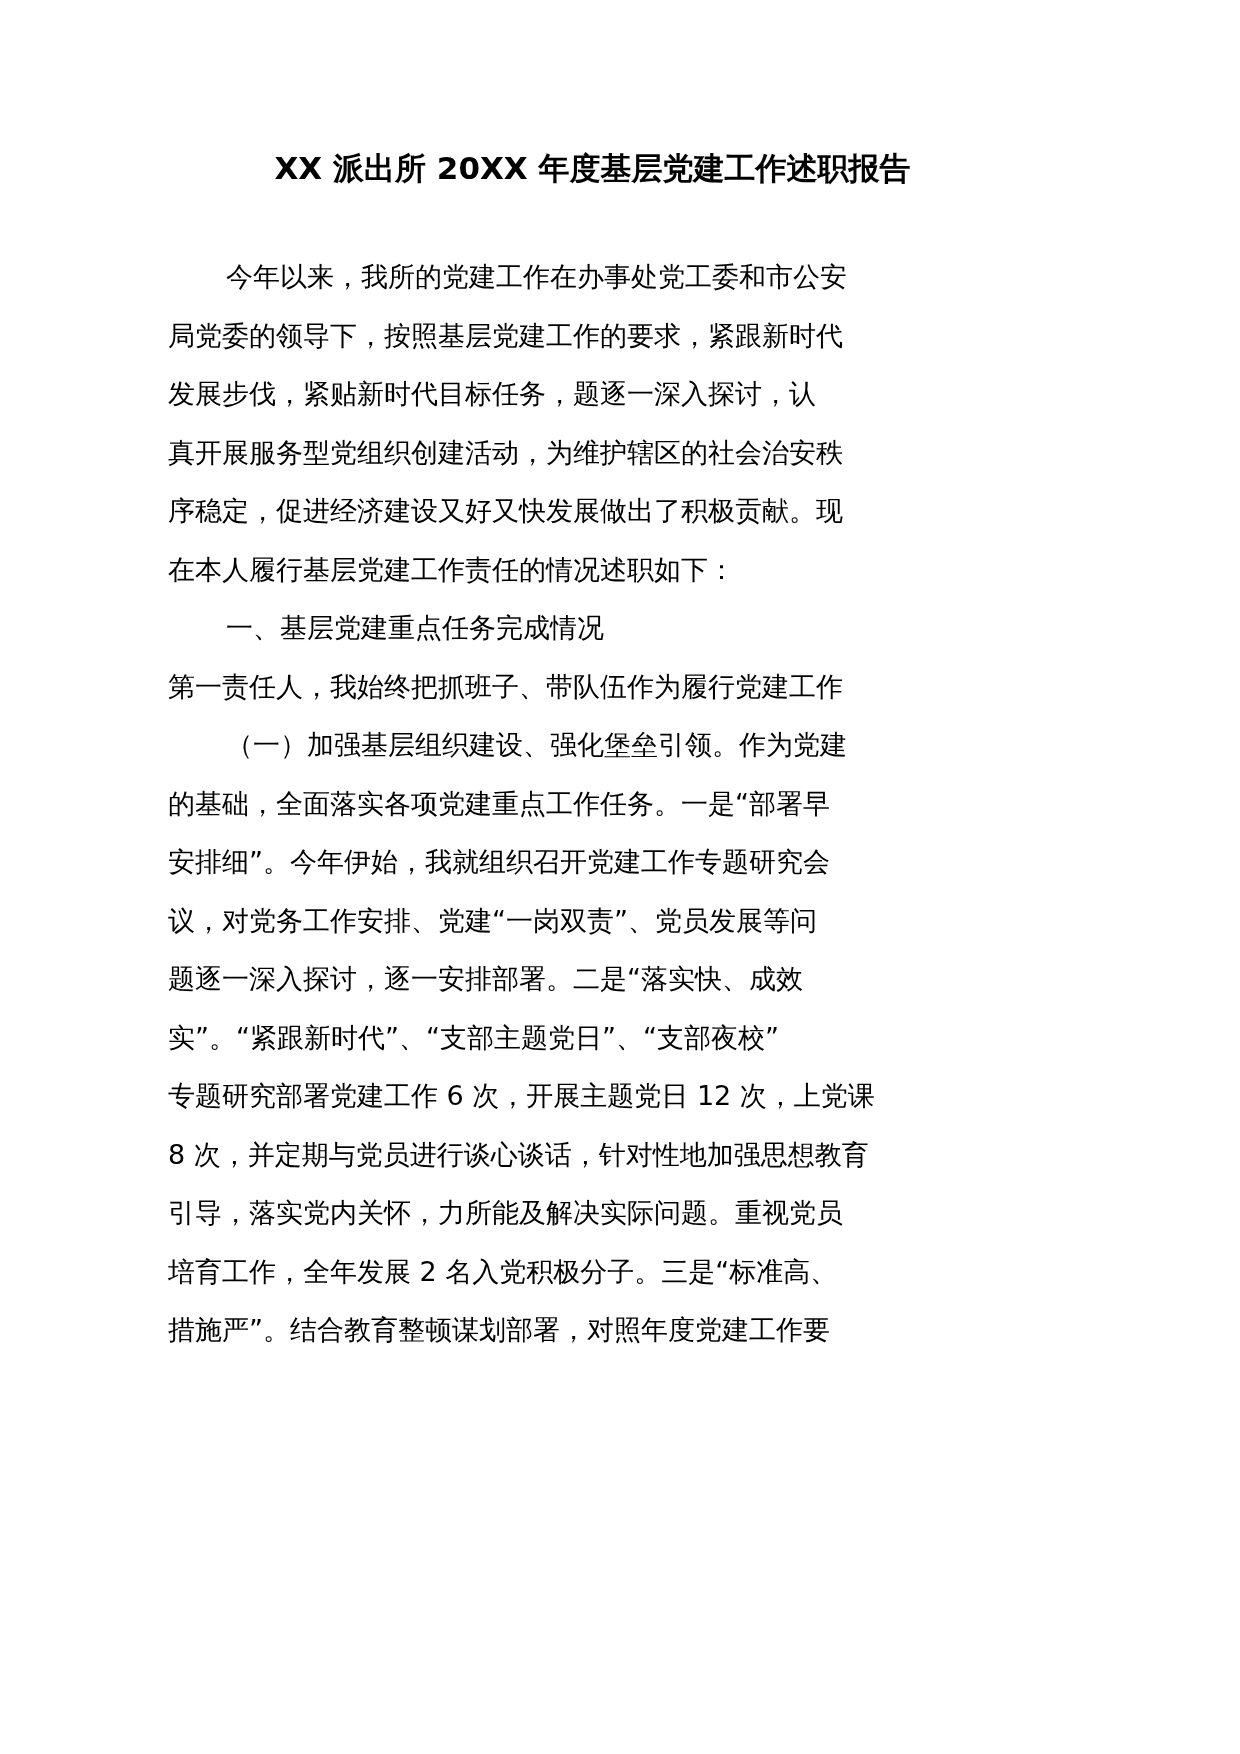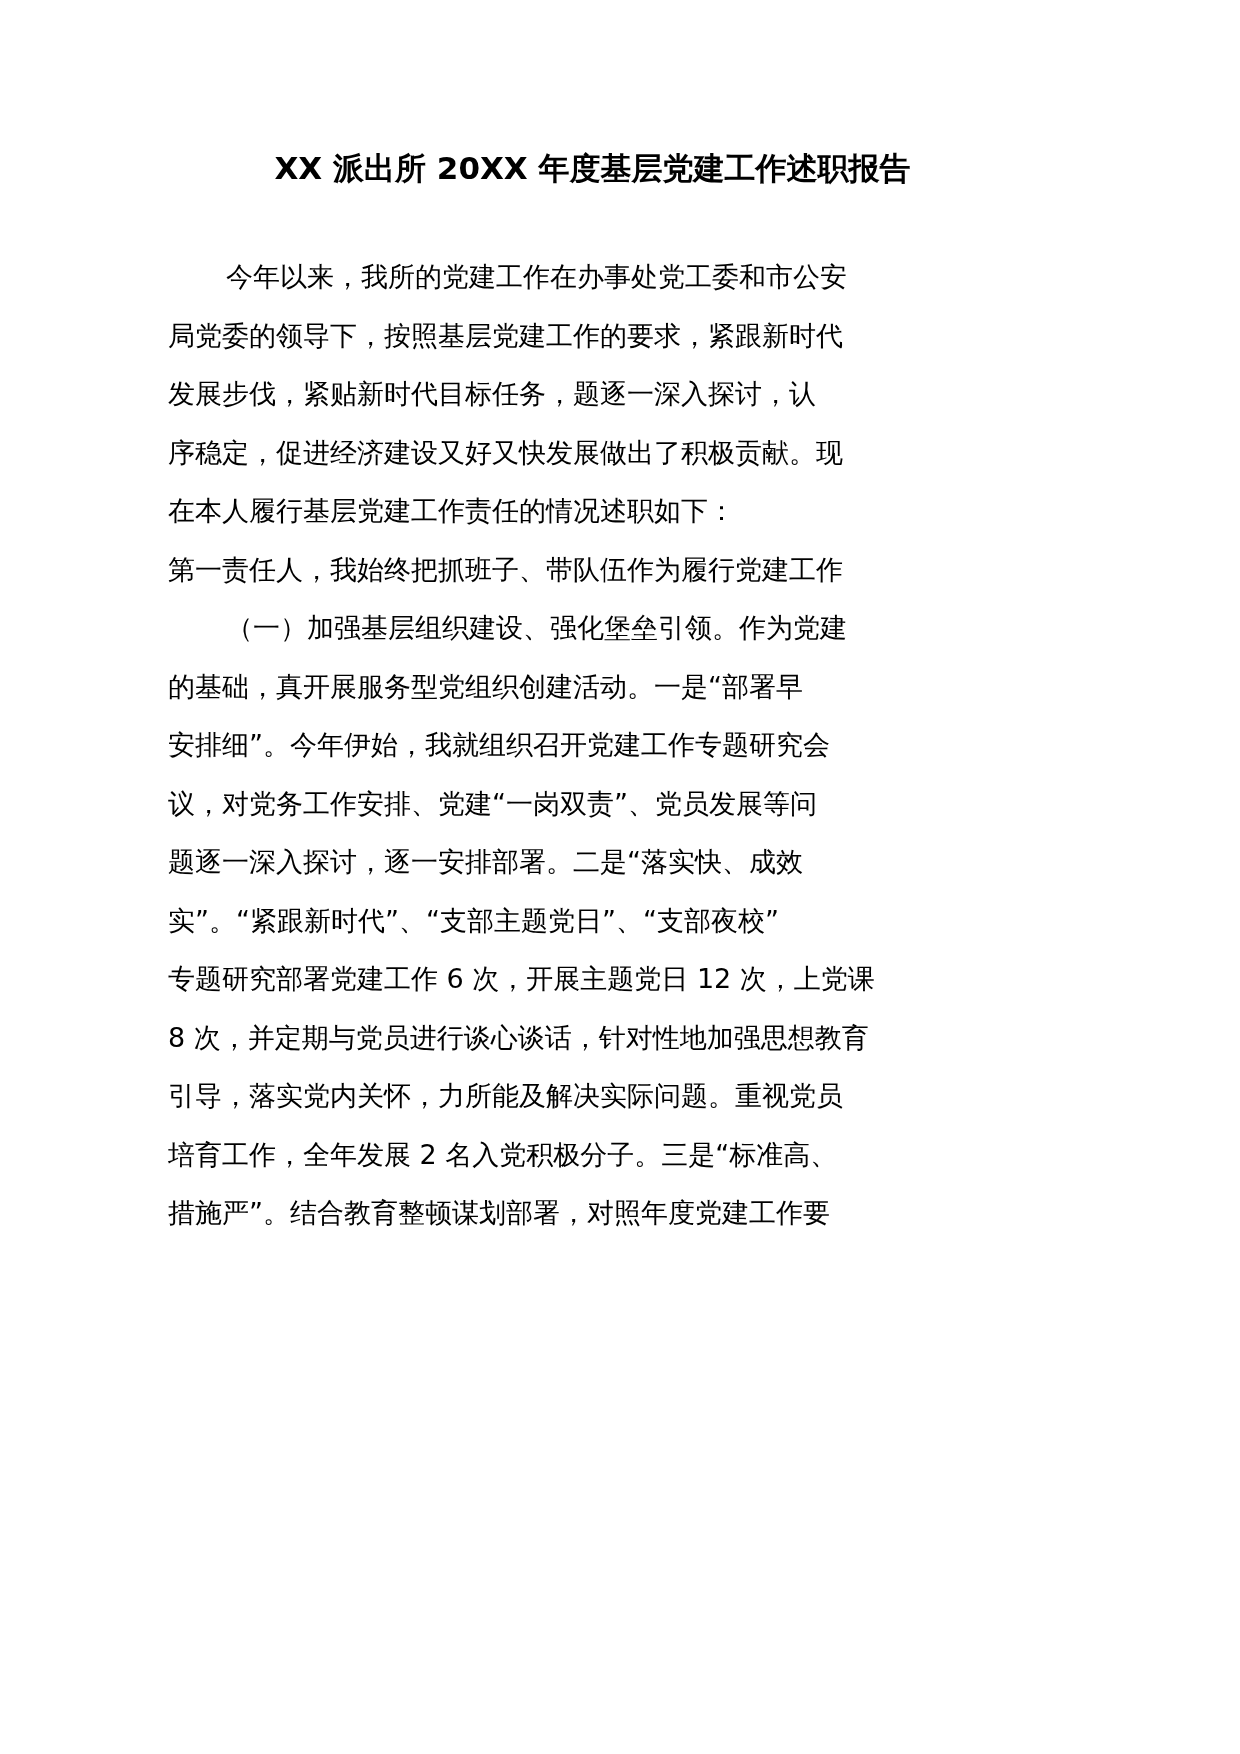--- a/index.html
+++ b/index.html
@@ -55,25 +55,27 @@
 </head>
 <body>
 
 <div class="page">
   <div class="title">XX 派出所 20XX 年度基层党建工作述职报告</div>
 
   <div class="body-text">
     <div class="line indent">今年以来，我所的党建工作在办事处党工委和市公安</div>
     <div class="line">局党委的领导下，按照基层党建工作的要求，紧跟新时代</div>
     <div class="line">发展步伐，紧贴新时代目标任务，题逐一深入探讨，认</div>
+    <div class="line">真开展服务型党组织创建活动，为维护辖区的社会治安秩</div>
     <div class="line">序稳定，促进经济建设又好又快发展做出了积极贡献。现</div>
     <div class="line">在本人履行基层党建工作责任的情况述职如下：</div>
+    <div class="line indent">一、基层党建重点任务完成情况</div>
     <div class="line">第一责任人，我始终把抓班子、带队伍作为履行党建工作</div>
     <div class="line indent">（一）加强基层组织建设、强化堡垒引领。作为党建</div>
-    <div class="line">的基础，真开展服务型党组织创建活动。一是“部署早</div>
+    <div class="line">的基础，全面落实各项党建重点工作任务。一是“部署早</div>
     <div class="line">安排细”。今年伊始，我就组织召开党建工作专题研究会</div>
     <div class="line">议，对党务工作安排、党建“一岗双责”、党员发展等问</div>
     <div class="line">题逐一深入探讨，逐一安排部署。二是“落实快、成效</div>
     <div class="line">实”。“紧跟新时代”、“支部主题党日”、“支部夜校”</div>
     <div class="line">专题研究部署党建工作 6 次，开展主题党日 12 次，上党课</div>
     <div class="line">8 次，并定期与党员进行谈心谈话，针对性地加强思想教育</div>
     <div class="line">引导，落实党内关怀，力所能及解决实际问题。重视党员</div>
     <div class="line">培育工作，全年发展 2 名入党积极分子。三是“标准高、</div>
     <div class="line">措施严”。结合教育整顿谋划部署，对照年度党建工作要</div>
   </div>

